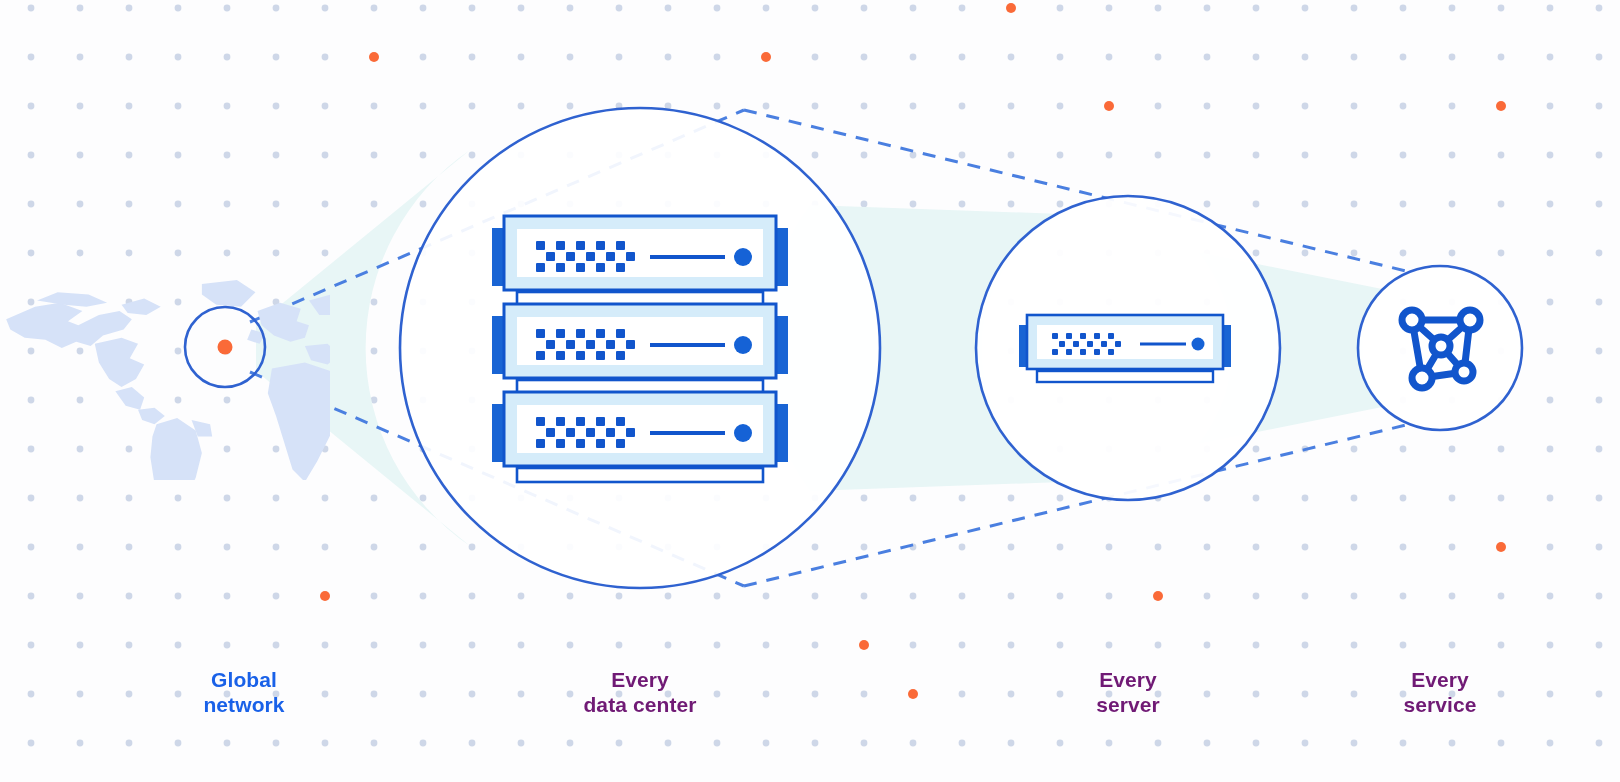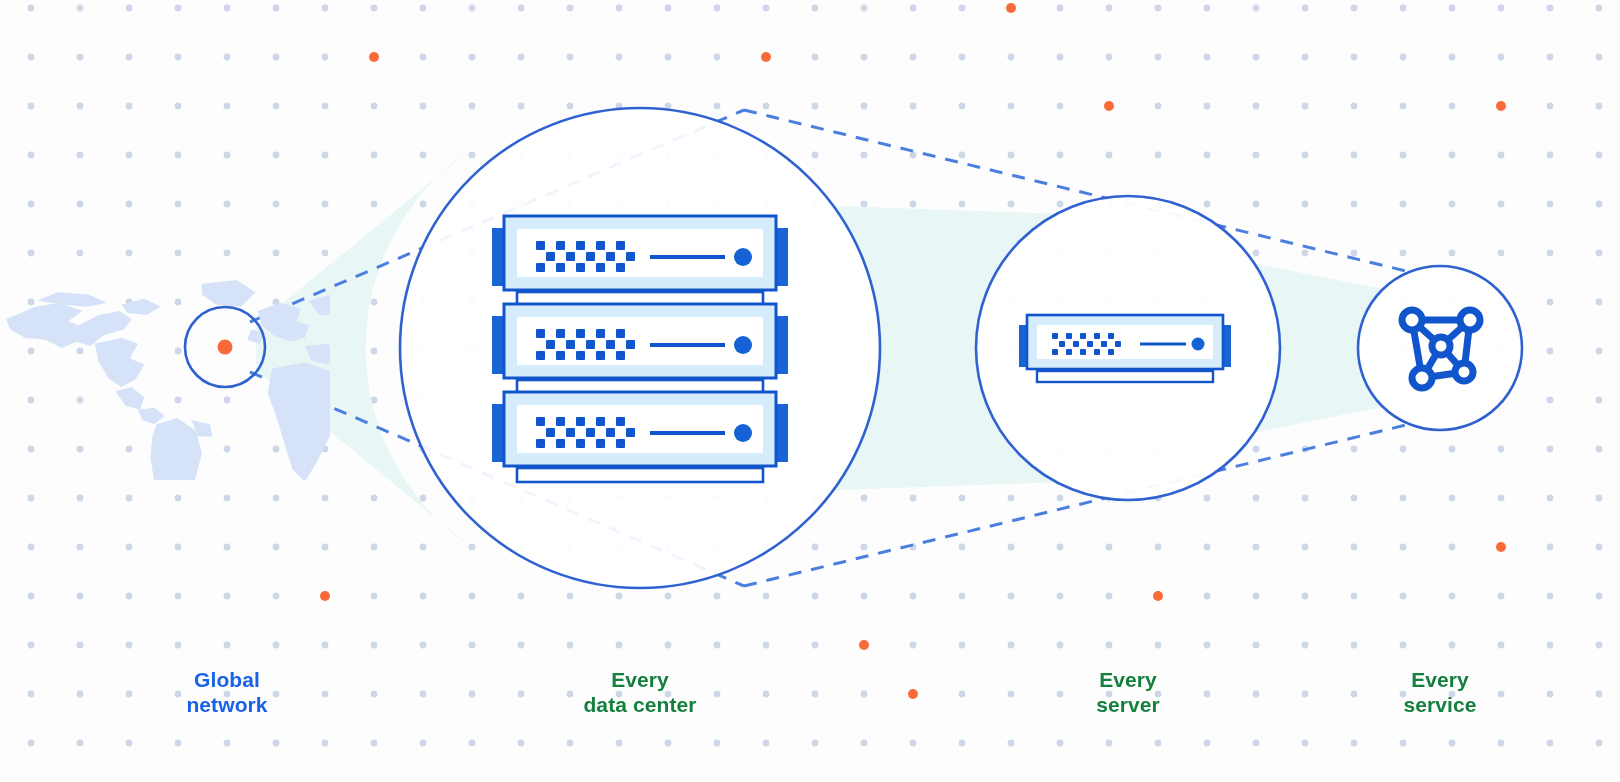--- a/index.html
+++ b/index.html
@@ -13,21 +13,21 @@
   }
   #stage{position:absolute;inset:0;width:1620px;height:782px;}
   #stage svg{display:block;width:1620px;height:782px;}
 
   .lbl{
     position:absolute;
     text-align:center;
     font-size:21px;
     line-height:25px;
     font-weight:700;
-    color:#15803d;
+    color:#701a75;
     letter-spacing:.1px;
     white-space:pre-line;
     user-select:none;
   }
   .lbl.accent{color:#1961e8;}
 </style>
 </head>
 <body>
 
 <div id="stage">
@@ -782,21 +782,21 @@
         <circle cx="1412" cy="320" r="10" fill="#ffffff" stroke-width="7"></circle>
         <circle cx="1470" cy="320" r="10" fill="#ffffff" stroke-width="7"></circle>
         <circle cx="1422" cy="378" r="10" fill="#ffffff" stroke-width="7"></circle>
         <circle cx="1464" cy="372" r="9" fill="#ffffff" stroke-width="7"></circle>
         <circle cx="1441" cy="346" r="9" fill="#ffffff" stroke-width="7"></circle>
       </g>
     </g>
   </svg>
 </div>
 
-<div class="lbl accent" style="left:127px;top:667px;width:200px;">Global
+<div class="lbl accent" style="left:144px;top:667px;width:200px;">Global
 network</div>
 
 <div class="lbl" style="left:520px;top:667px;width:240px;">Every
 data center</div>
 
 <div class="lbl" style="left:1028px;top:667px;width:200px;">Every
 server</div>
 
 <div class="lbl" style="left:1340px;top:667px;width:200px;">Every
 service</div>

